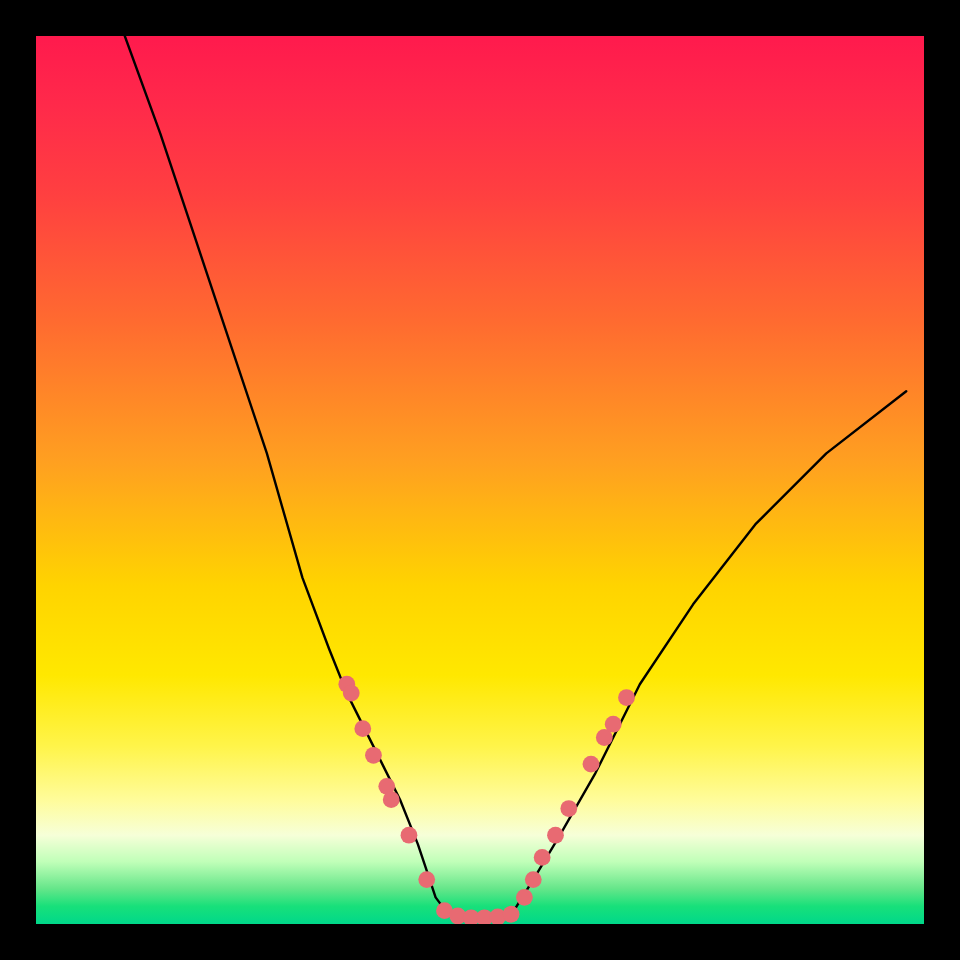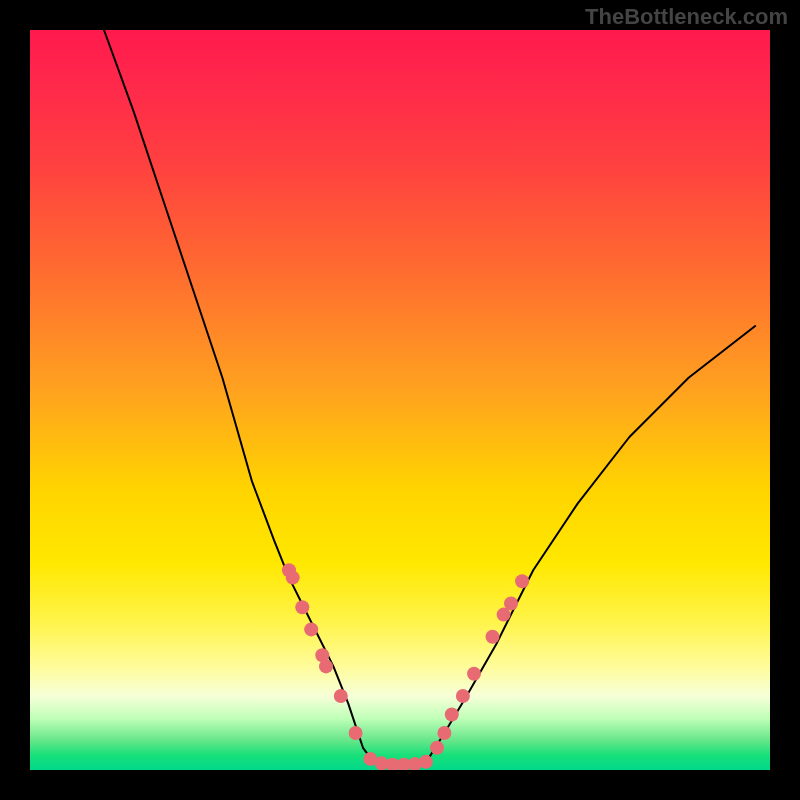--- a/index.html
+++ b/index.html
@@ -59,21 +59,20 @@
     position: absolute;
     inset: 0;
     width: 100%;
     height: 100%;
   }
 </style>
 </head>
 <body>
 
 <div class="frame">
-  <div class="watermark">TheBottleneck.com</div>
 
   <div class="plot-area">
     <div class="gradient"></div>
     <svg class="curves" viewBox="0 0 740 740" preserveAspectRatio="none">
       <g id="curve-group">
           <path d="M74.00 0.00 L103.60 81.40 L133.20 170.20 L162.80 259.00 L192.40 347.80 L222.00 451.40 L244.20 510.60 L259.00 547.60 L273.80 577.20 L288.60 606.80 L303.40 636.40 L318.20 673.40 L325.60 695.60 L333.00 717.80 L344.10 732.60 L344.10 732.60 L355.20 734.82 L370.00 735.56 L384.80 734.82 L395.90 732.60 L395.90 732.60 L414.40 703.00 L436.60 666.00 L466.20 614.20 L503.20 540.20 L547.60 473.60 L599.40 407.00 L658.60 347.80 L725.20 296.00 " fill="none" stroke="#000000" stroke-width="2" stroke-linecap="round" stroke-linejoin="round"></path>
         </g>
       <g id="marker-group">
           <circle cx="259.00" cy="540.20" r="7" fill="#e86a72" stroke="#c9555e" stroke-width="0"></circle>
           <circle cx="262.70" cy="547.60" r="7" fill="#e86a72" stroke="#c9555e" stroke-width="0"></circle>

